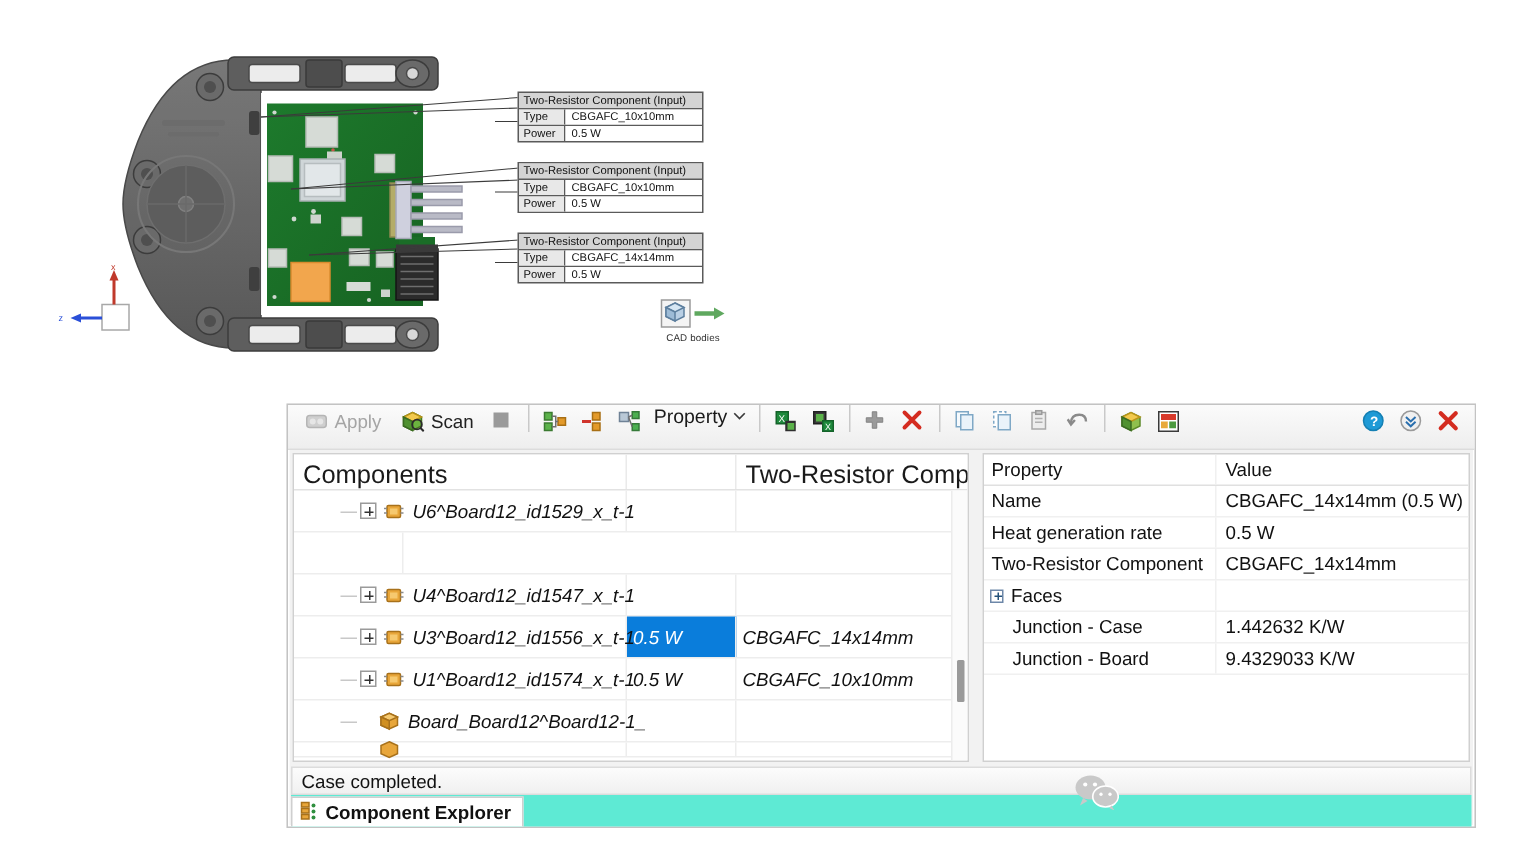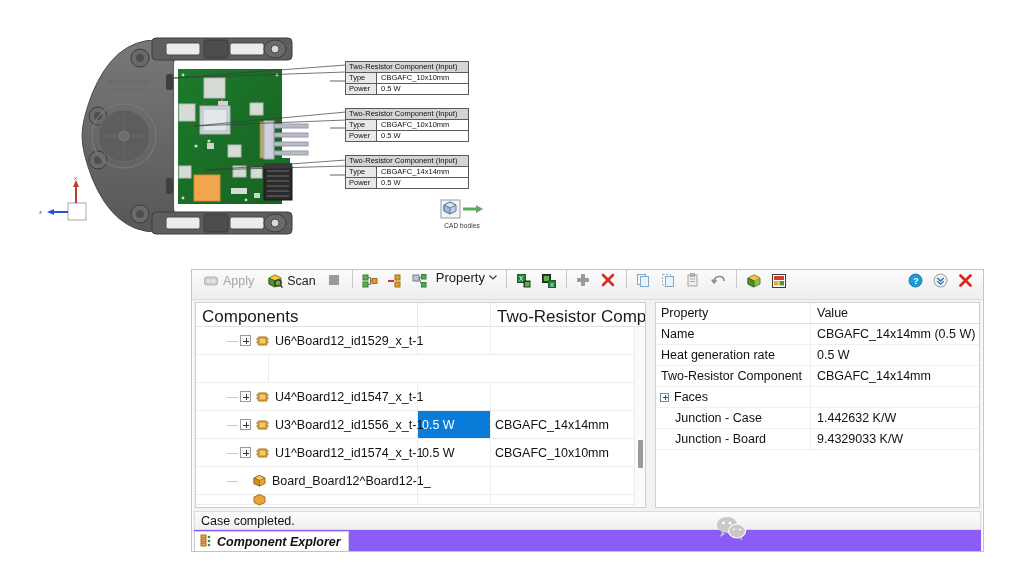--- a/index.html
+++ b/index.html
@@ -93,21 +93,21 @@
     border:1px solid #d0d0d0;
     margin:2px 0 2px 3px;
     overflow:hidden;
   }
   #grid-header { display:flex; height:24px; border-bottom:1px solid #e2e2e2; background:#fff; }
   .gh-cell { font-size:17px; color:#1a1a1a; padding:4px 6px 0 6px; white-space:nowrap; }
   .gh-c1 { width:222px; flex:0 0 222px; border-right:1px solid #eaeaea; }
   .gh-c2 { width:73px; flex:0 0 73px; border-right:1px solid #eaeaea; }
   .gh-c3 { flex:1 1 auto; }
 
-  .tree-row { display:flex; height:28px; border-bottom:1px solid #ededed; align-items:stretch; }
+  .tree-row { display:flex; height:28px; border-bottom:1px solid #ededed; align-items:stretch;font-style:italic; }
   .tr-name {
     width:222px; flex:0 0 222px; border-right:1px solid #ededed;
     display:flex; align-items:center; font-size:12.5px; color:#111; white-space:nowrap;
     position:relative;
   }
   .tr-c2 { width:73px; flex:0 0 73px; border-right:1px solid #ededed; display:flex; align-items:center; padding-left:4px; font-size:12.5px; color:#111; }
   .tr-c3 { flex:1 1 auto; display:flex; align-items:center; padding-left:4px; font-size:12.5px; color:#111; }
   .tr-c2.sel { background:#0a7ddb; color:#ffffff; }
 
   .indent { width:22px; flex:0 0 22px; position:relative; }
@@ -167,22 +167,22 @@
   
   #statusbar {
     position:absolute; left:2px; right:2px; bottom:21px; height:19px;
     background:linear-gradient(#fcfcfc,#f0f0f0);
     border:1px solid #dcdcdc;
     display:flex; align-items:center;
     font-size:12.5px; color:#111; padding-left:6px;
   }
   #tabbar {
     position:absolute; left:2px; right:2px; bottom:0; height:21px;
-    background:#8b5cf6;
-    display:flex; align-items:flex-end;font-style:italic;
+    background:#5eead4;
+    display:flex; align-items:flex-end;
   }
   .tab {
     display:flex; align-items:center; gap:4px;
     height:20px; padding:0 7px 0 5px;
     background:#ffffff;
     border:1px solid #cfcfcf; border-bottom:none;
     font-size:12.5px; font-weight:bold; color:#111;
     white-space:nowrap;
   }
 

